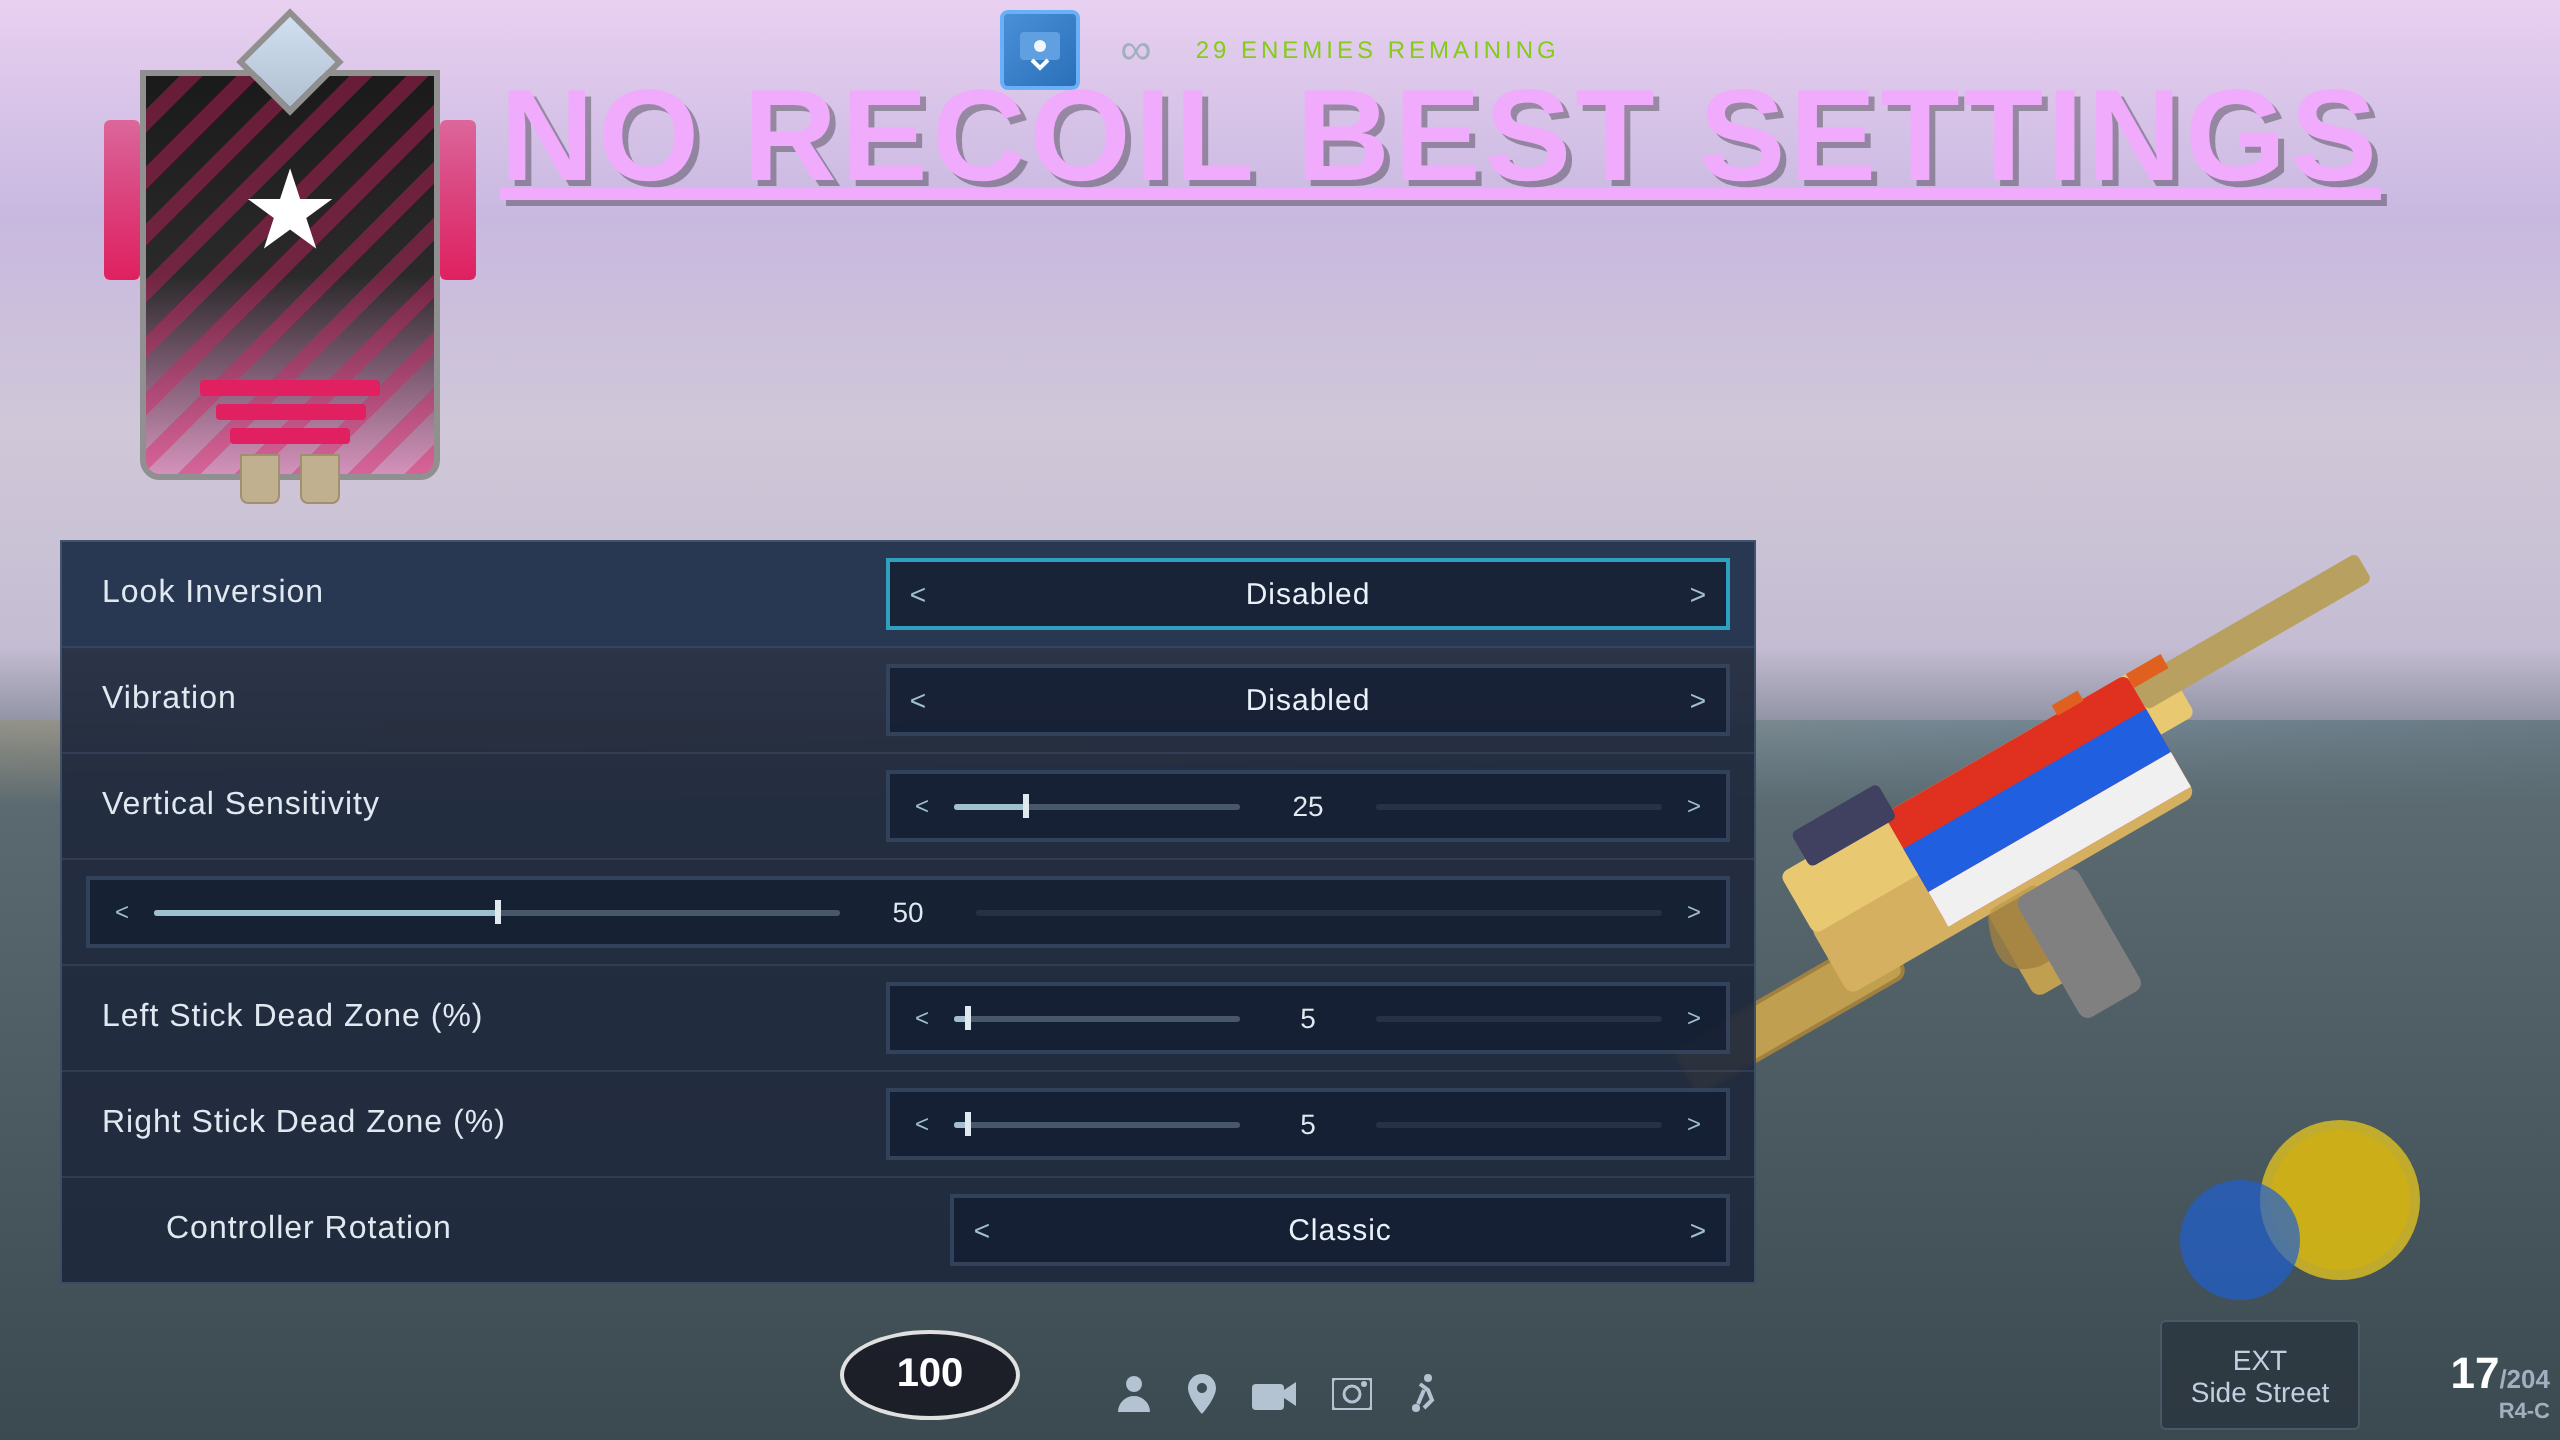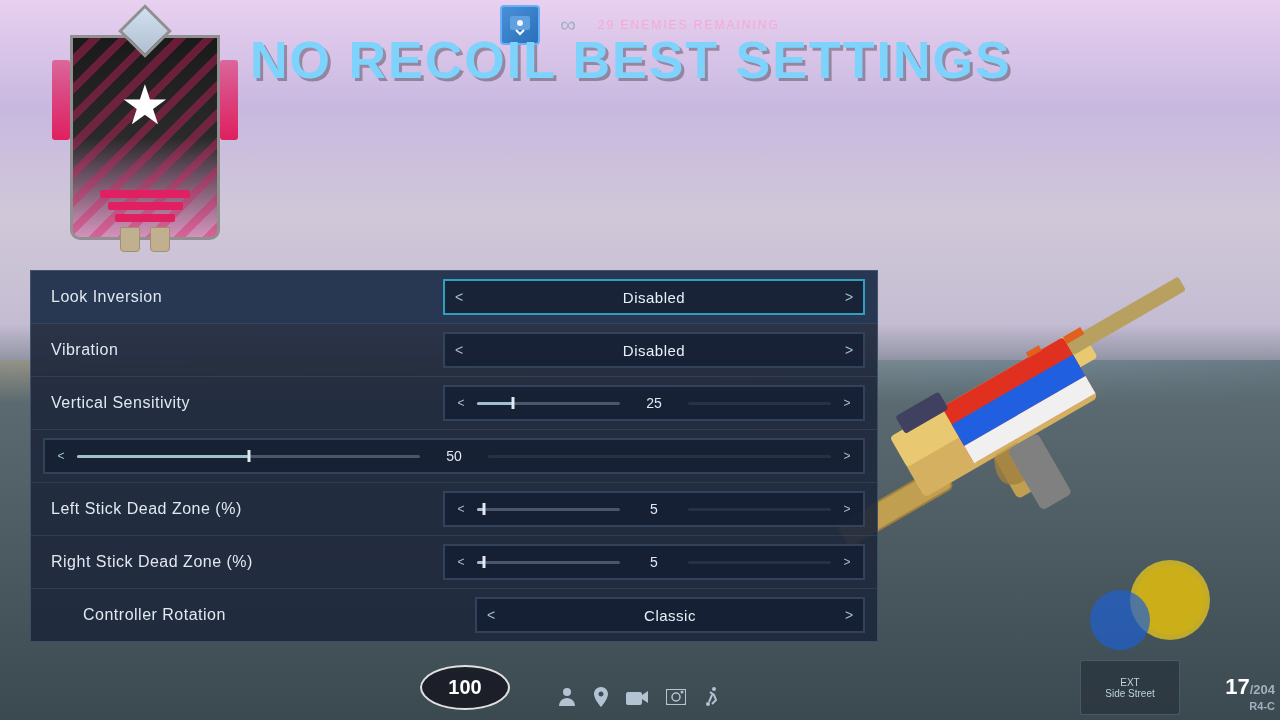--- a/index.html
+++ b/index.html
@@ -61,40 +61,41 @@
       border-radius: 4px;
     }
 
     .hud-infinity {
       color: #a0b0c0;
       font-size: 22px;
       letter-spacing: 2px;
     }
 
     .hud-enemies {
-      color: #f9a8d4;
+      color: #84cc16;
       font-size: 12px;
       letter-spacing: 2px;
       text-transform: uppercase;
     }
 
     
     .title-overlay {
       position: absolute;
       top: 30px;
       left: 250px;
       z-index: 20;
-      color: #7dd3fc;
-      font-size: 52px;
+      color: #f0abfc;
+      font-size: 65px;
       font-weight: 900;
       font-family: 'Arial Black', 'Arial', sans-serif;
       text-transform: uppercase;
       letter-spacing: 2px;
       text-shadow: 3px 3px 0px rgba(0,0,0,0.3);
       white-space: nowrap;
+      text-decoration: underline;
     }
 
     
     .emblem {
       position: absolute;
       top: 20px;
       left: 60px;
       z-index: 20;
       width: 170px;
       height: 220px;
@@ -374,21 +375,21 @@
       background: rgba(40, 50, 60, 0.7);
       border: 1px solid rgba(100, 120, 140, 0.5);
       border-radius: 3px;
       display: flex;
       align-items: center;
       justify-content: center;
     }
 
     .minimap-text {
       color: #c0d0e0;
-      font-size: 10px;
+      font-size: 14px;
       text-align: center;
     }
 
     .ammo-display {
       position: absolute;
       bottom: 8px;
       right: 5px;
       color: white;
       font-size: 22px;
       font-weight: bold;

